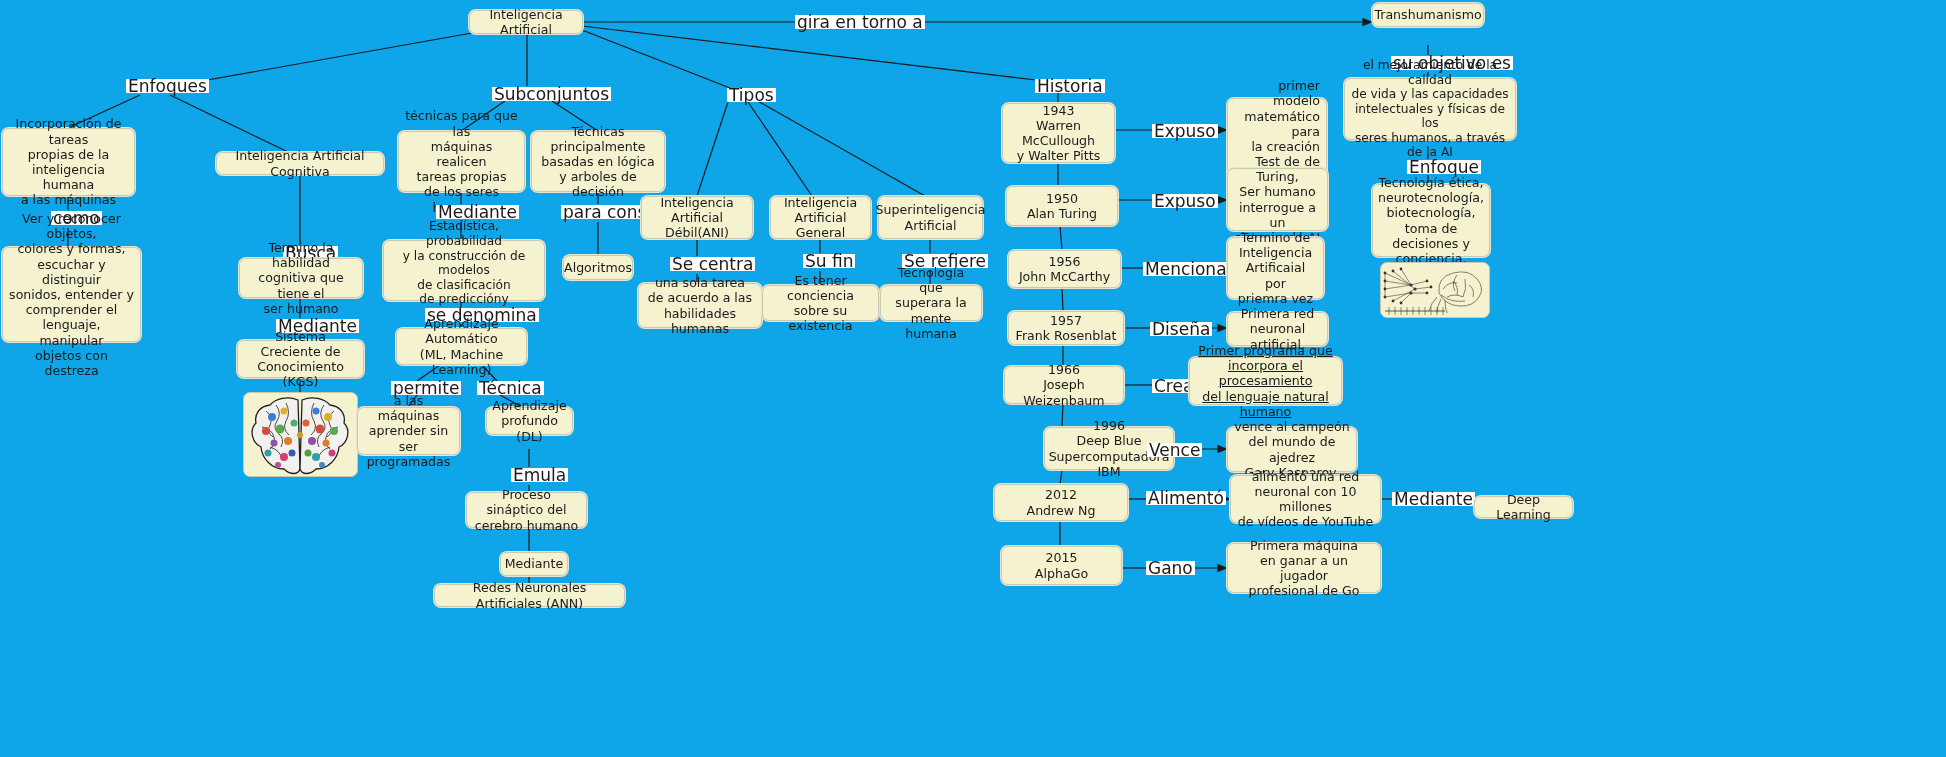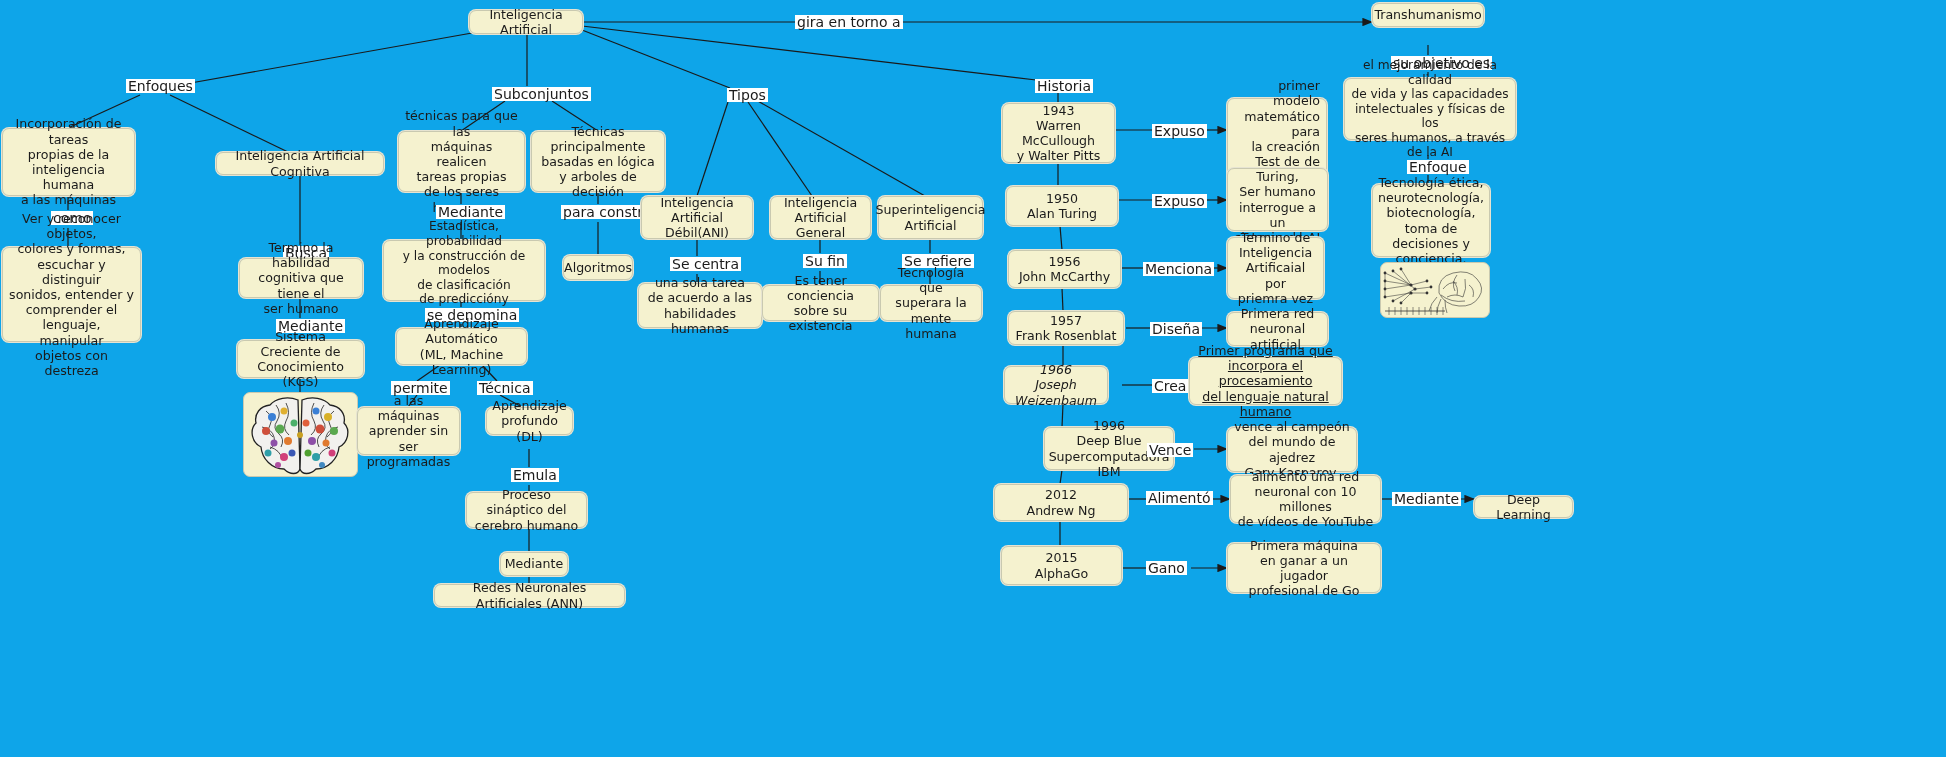--- a/index.html
+++ b/index.html
@@ -18,21 +18,21 @@
     color:#1b1b1b;
     font-size:12.6px;
     line-height:15.2px;
     padding:3px 6px;
     white-space:pre-line;
   }
   .node.small{font-size:12.2px;line-height:14.6px;}
   .lbl{
     position:absolute;
     color:#1b1b1b;
-    font-size:14px;
+    font-size:17px;
     line-height:14px;
     background:#ffffff;
     padding:0 2px;
     white-space:nowrap;
   }
   .brain{
     position:absolute;
     box-sizing:border-box;
     background:#f5f2cf;
     border:1px solid #c9c9b0;
@@ -329,21 +329,21 @@
 Inteligencia
 Artificaial por
 priemra vez</div>
 
   <div class="node" style="left:1008px;top:311px;width:116px;height:34px;">1957
 Frank Rosenblat</div>
   <div class="lbl" style="left:1150px;top:322px;">Diseña</div>
   <div class="node" style="left:1227px;top:312px;width:101px;height:34px;">Primera red
 neuronal artificial.</div>
 
-  <div class="node" style="left:1004px;top:366px;width:104px;height:38px;font-style:italic;">1966
+  <div class="node" style="left:1004px;top:366px;width:120px;height:38px;">1966
 Joseph Weizenbaum</div>
   <div class="lbl" style="left:1152px;top:379px;">Crea</div>
   <div class="node" style="left:1189px;top:357px;width:153px;height:48px;text-decoration:underline;">Primer programa que
 incorpora el procesamiento
 del lenguaje natural
 humano</div>
 
   <div class="node" style="left:1000px;top:427px;width:130px;height:43px;margin-left:44px;">1996
 Deep Blue
 Supercomputadora IBM</div>

